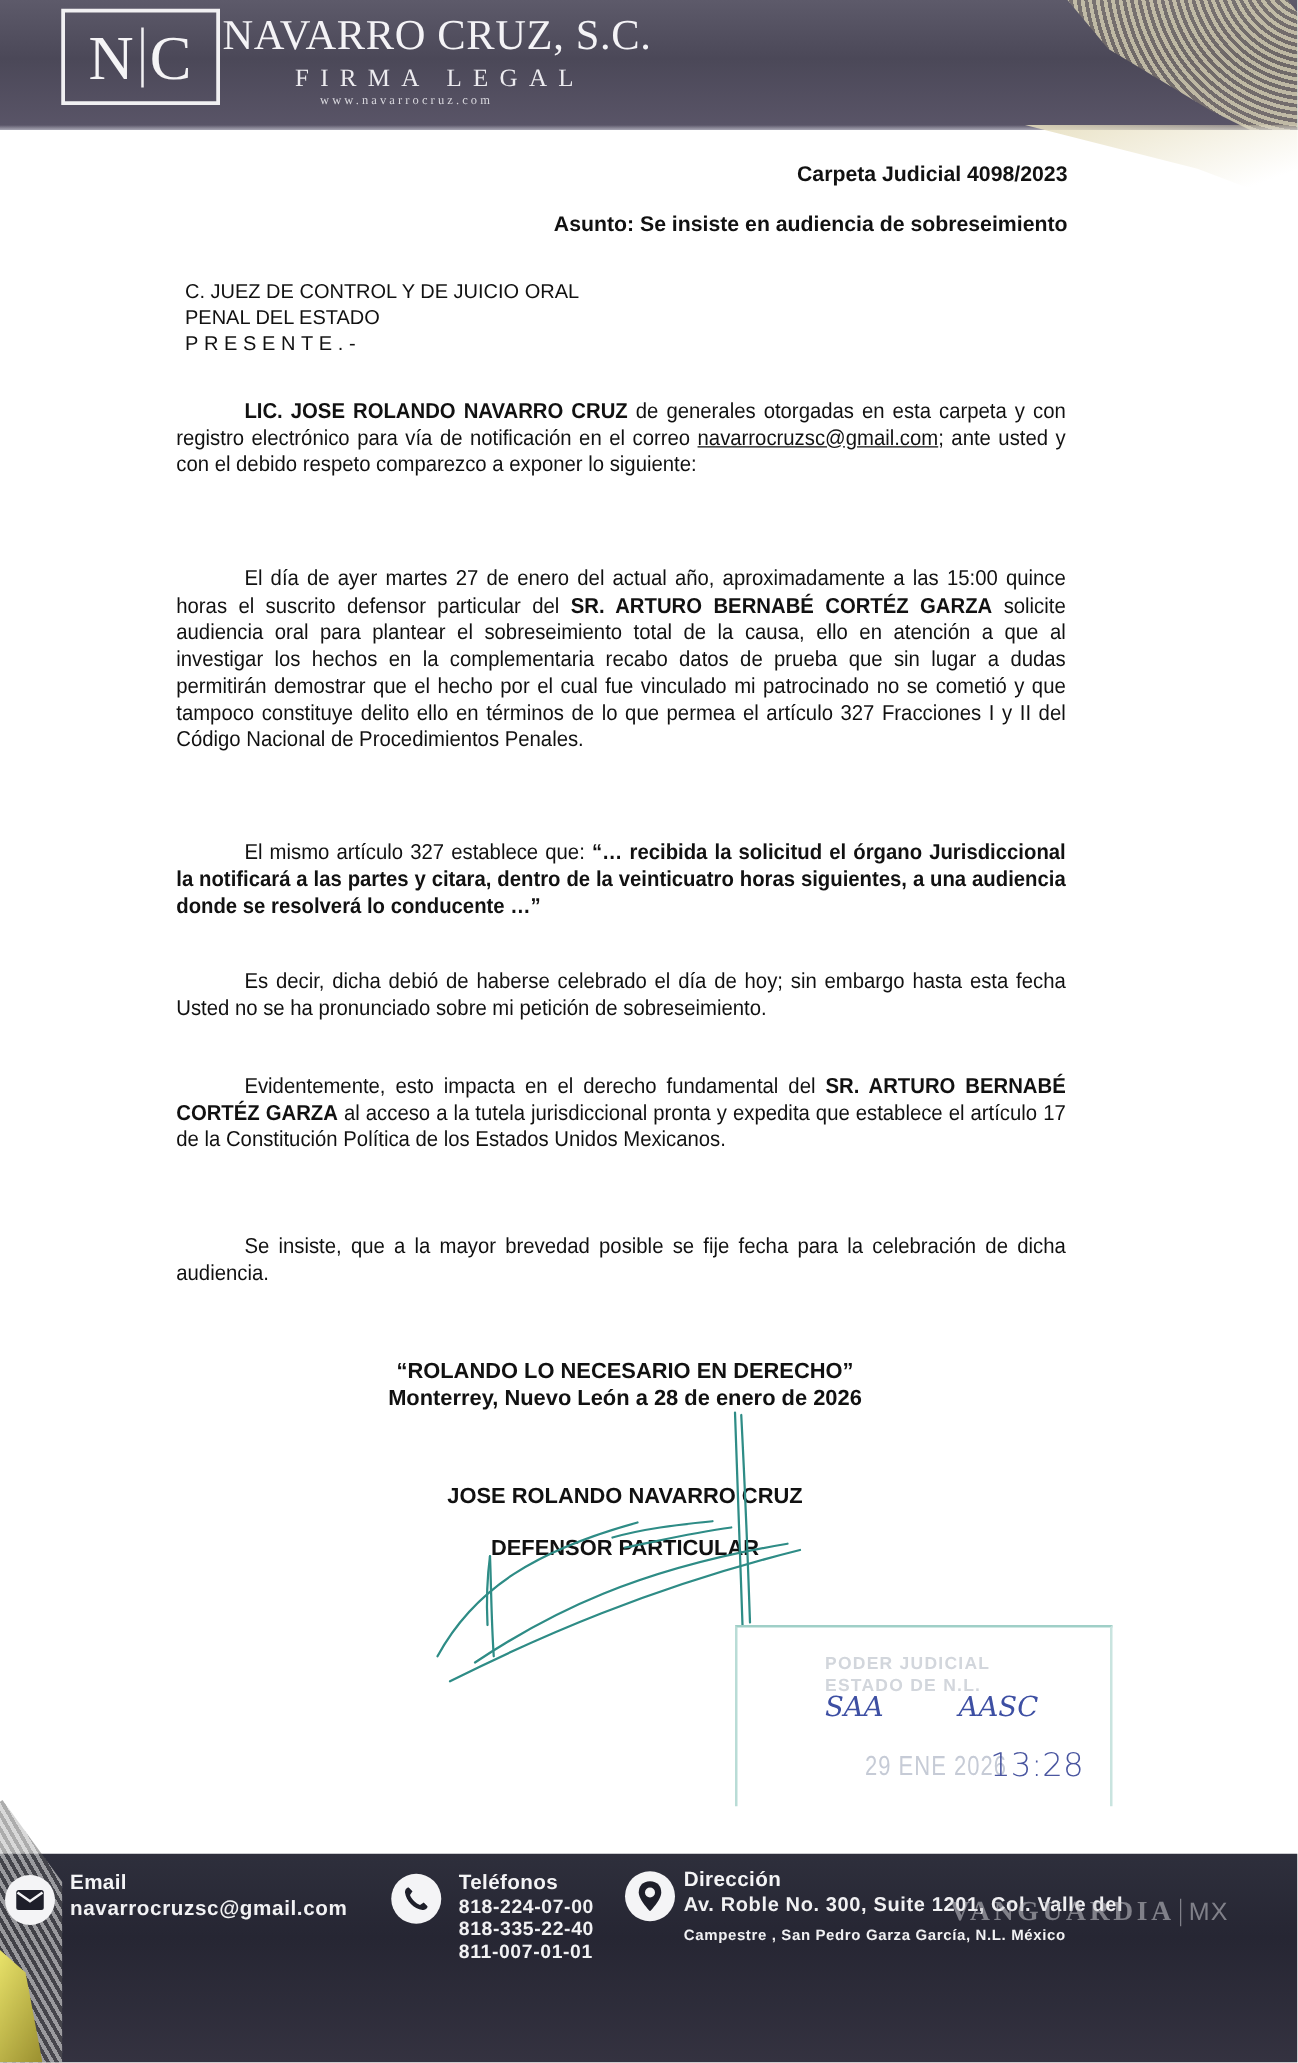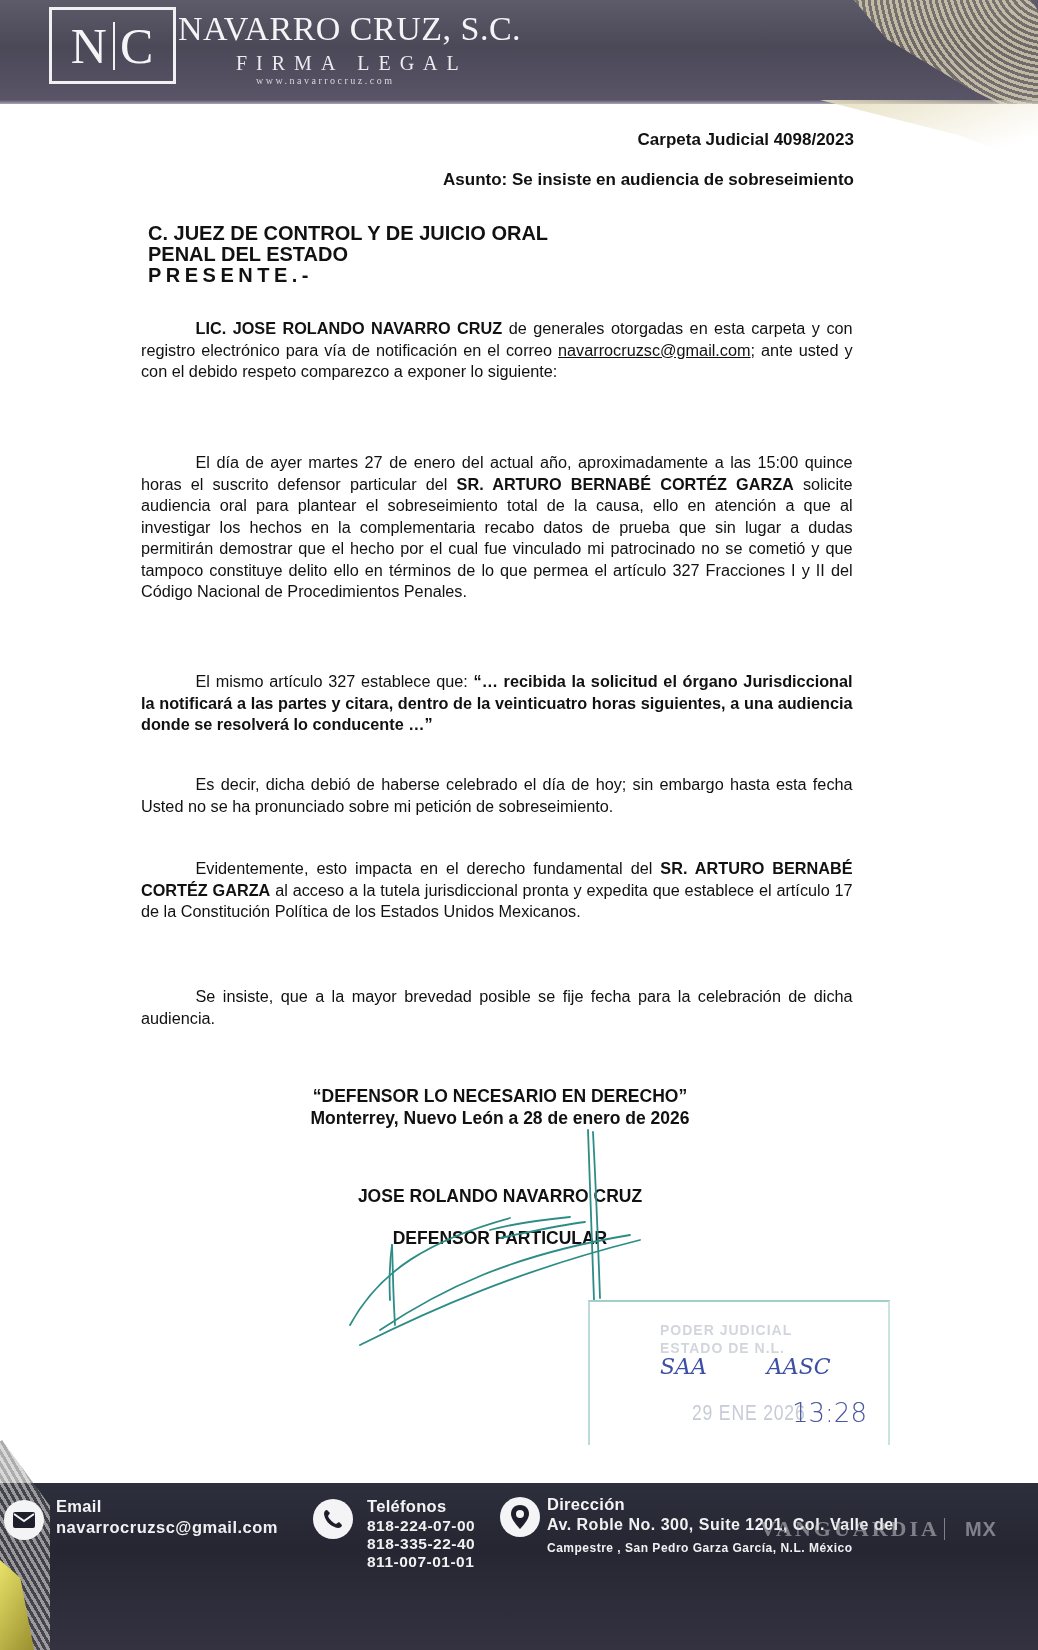--- a/index.html
+++ b/index.html
@@ -52,21 +52,21 @@
     }
 
     
     .ref {
       position: absolute; right: 184px; font-weight: bold; font-size: 17px; white-space: nowrap;
     }
     .ref.carpeta { top: 130px; }
     .ref.asunto { top: 170px; margin-left: 42px; }
 
     .addressee {
-      position: absolute; left: 148px; top: 223px; font-weight: bold; font-size: 20px; line-height: 21px;
+      position: absolute; left: 148px; top: 223px; font-weight: normal; font-size: 16px; line-height: 21px;
     }
     .addressee .presente { letter-spacing: 4.5px; }
 
     .para {
       position: absolute; left: 141px; width: 712px;
       font-family: "Liberation Sans", sans-serif; font-size: 17.3px; line-height: 21.5px;
       text-align: justify; text-indent: 58px; transform: scaleX(0.94); transform-origin: left top;
       width: 757px;
     }
     .para b { font-weight: bold; }
@@ -131,21 +131,21 @@
       display: flex; align-items: center; justify-content: center;
     }
     .f-icon svg { display: block; }
     .f-label { position: absolute; color: #f4f4f6; font-weight: bold; font-size: 16.5px; white-space: nowrap; letter-spacing: 0.3px; }
     .f-value { position: absolute; color: #f1f1f3; font-weight: bold; font-size: 15.5px; white-space: nowrap; letter-spacing: 0.5px; line-height: 20px; }
 
     .watermark {
       position: absolute; left: 760px; top: 1516px; color: rgba(200,200,205,0.55);
       font-family: "Liberation Serif", serif; font-size: 22px; font-weight: bold; letter-spacing: 3px; white-space: nowrap;
     }
-    .watermark .mx { font-family: "Liberation Sans", sans-serif; font-weight: bold; font-size: 20px; border-left: 1px solid rgba(200,200,205,0.55); padding-left: 20px; margin-left: 4px; letter-spacing: 1px; }
+    .watermark .mx { font-family: "Liberation Sans", sans-serif; font-weight: normal; font-size: 20px; border-left: 1px solid rgba(200,200,205,0.55); padding-left: 6px; margin-left: 4px; letter-spacing: 1px; }
   </style>
 </head>
 <body>
 
 <div class="header">
   <div class="silk"></div>
   <div class="logo-box">
     <span>N</span>
     <span class="sep"></span>
     <span>C</span>
@@ -170,21 +170,21 @@
 <div class="para p2"><span>El día de ayer martes 27 de enero del actual año, aproximadamente a las 15:00 quince horas el suscrito defensor particular del </span><b>SR. ARTURO BERNABÉ CORTÉZ GARZA</b><span> solicite audiencia oral para plantear el sobreseimiento total de la causa, ello en atención a que al investigar los hechos en la complementaria recabo datos de prueba que sin lugar a dudas permitirán demostrar que el hecho por el cual fue vinculado mi patrocinado no se cometió y que tampoco constituye delito ello en términos de lo que permea el artículo 327 Fracciones I y II del Código Nacional de Procedimientos Penales.</span></div>
 
 <div class="para p3"><span>El mismo artículo 327 establece que: </span><b>“… recibida la solicitud  el órgano Jurisdiccional la notificará a las partes y citara, dentro de la veinticuatro horas siguientes, a una audiencia donde se resolverá lo conducente …”</b></div>
 
 <div class="para p4"><span>Es decir, dicha debió de haberse celebrado el día de hoy; sin embargo hasta esta fecha Usted no se ha pronunciado sobre mi petición de sobreseimiento.</span></div>
 
 <div class="para p5"><span>Evidentemente, esto impacta en el derecho fundamental del </span><b>SR. ARTURO BERNABÉ CORTÉZ GARZA</b><span> al acceso a la tutela jurisdiccional pronta y expedita que establece el artículo 17 de la Constitución Política de los Estados Unidos Mexicanos.</span></div>
 
 <div class="para p6"><span>Se insiste, que a la mayor brevedad posible se fije fecha para la celebración de dicha audiencia.</span></div>
 
-<div class="closing protesto">“DEFENSOR LO NECESARIO EN DERECHO”</div>
+<div class="closing protesto">“ROLANDO LO NECESARIO EN DERECHO”</div>
 <div class="closing place">Monterrey, Nuevo León a 28 de enero de 2026</div>
 <div class="closing signer">JOSE ROLANDO NAVARRO CRUZ</div>
 <div class="closing role">DEFENSOR PARTICULAR</div>
 
 <svg class="signature" viewBox="0 0 320 230">
   <g fill="none" stroke="#2e8c86" stroke-width="1.8" stroke-linecap="round">
     <path d="M248 10 C250 60, 252 110, 254 180"></path>
     <path d="M253 12 C256 70, 258 120, 260 178"></path>
     <path d="M10 205 C40 150, 90 120, 170 98"></path>
     <path d="M40 210 C100 170, 170 135, 290 115"></path>

